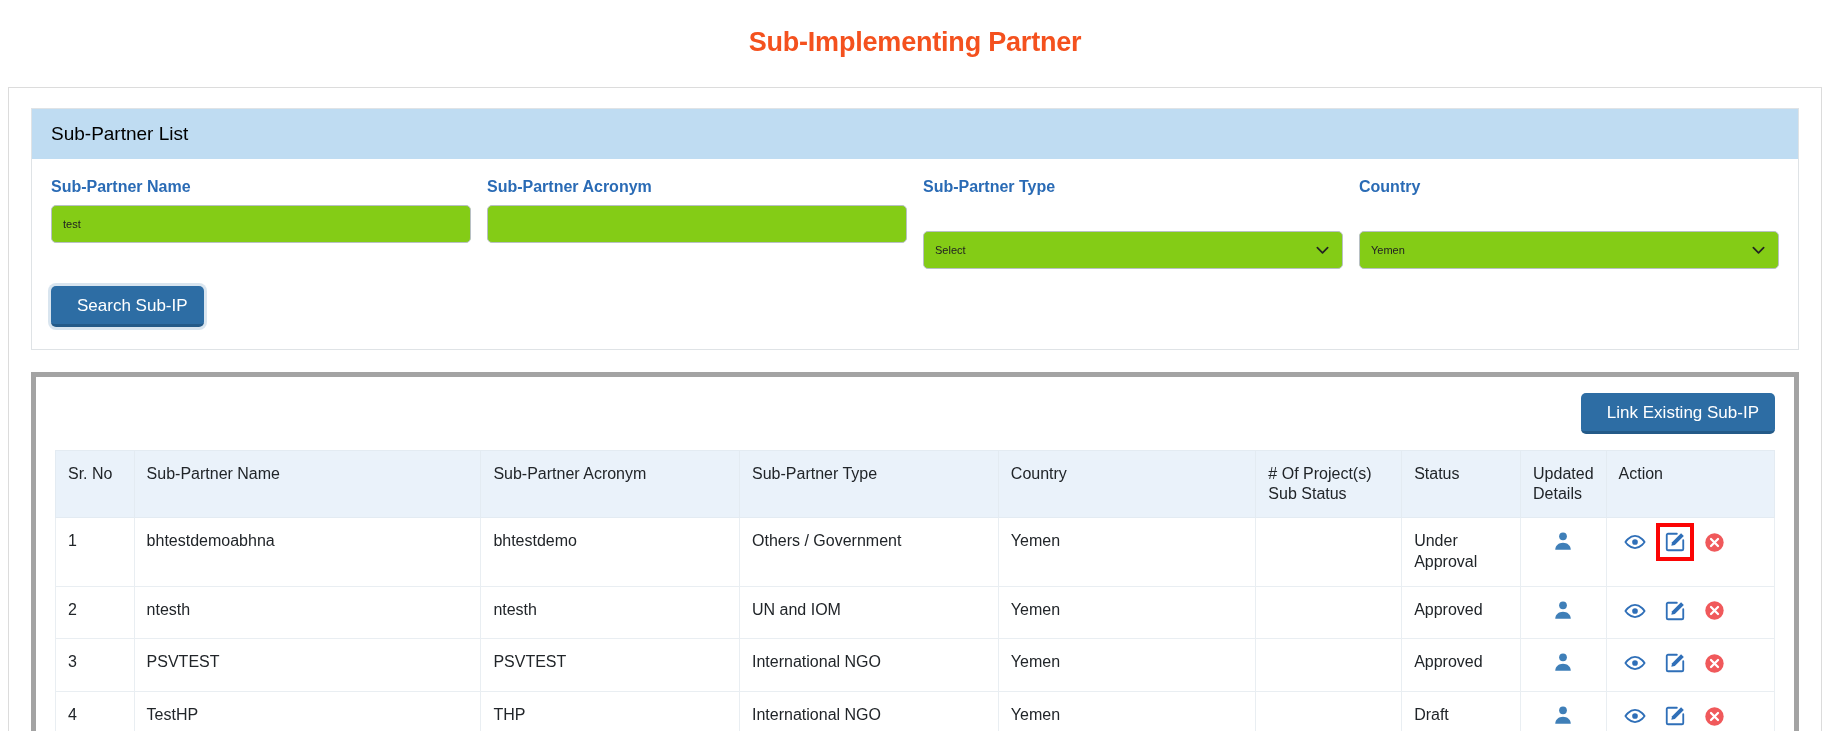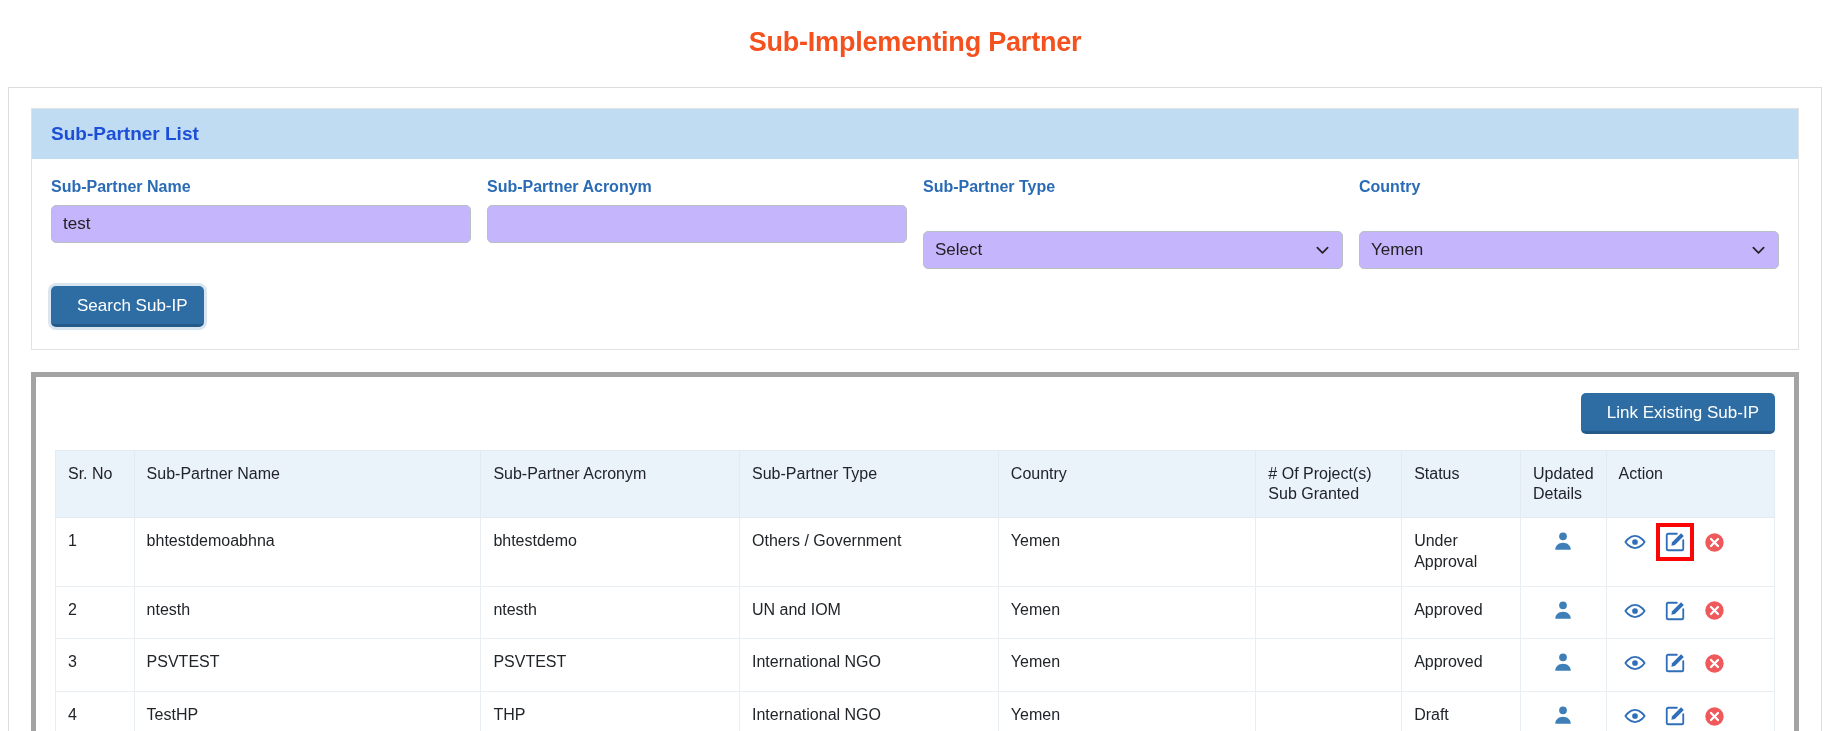--- a/index.html
+++ b/index.html
@@ -33,22 +33,22 @@
 
   .card {
     border: 1px solid #dfe3e6;
     background: #fff;
   }
 
   .card-header {
     background: #bfdcf2;
     padding: 14px 19px;
     font-size: 19px;
-    font-weight: bold;
-    color: #1d4ed8;
+    font-weight: normal;
+    color: #000000;
     line-height: 1.2;
   }
 
   .card-body {
     padding: 18px 19px 22px 19px;
   }
 
   .filter-row {
     display: flex;
     gap: 16px;
@@ -62,22 +62,22 @@
     display: block;
     margin-bottom: 8px;
     line-height: 1.2;
   }
 
   .text-input, .select-input {
     width: 100%;
     height: 38px;
     border: 1px solid #b8c0c4;
     border-radius: 5px;
-    background: #c4b5fd;
-    font-size: 17px;
+    background: #84cc16;
+    font-size: 11px;
     color: #222;
     padding: 0 11px;
     font-family: "Liberation Sans", sans-serif;
     outline: none;
   }
 
   .select-wrap { position: relative; margin-top: 34px; }
   .select-input {
     appearance: none;
     -webkit-appearance: none;
@@ -252,21 +252,21 @@
     </div>
 
     <table class="grid">
       <thead>
         <tr>
           <th class="col-sr">Sr. No</th>
           <th class="col-name">Sub-Partner Name</th>
           <th class="col-acronym">Sub-Partner Acronym</th>
           <th class="col-type">Sub-Partner Type</th>
           <th class="col-country">Country</th>
-          <th class="col-proj"># Of Project(s) Sub Granted</th>
+          <th class="col-proj"># Of Project(s) Sub Status</th>
           <th class="col-status">Status</th>
           <th class="col-upd">Updated Details</th>
           <th class="col-action">Action</th>
         </tr>
       </thead>
       <tbody>
 
         <tr>
           <td>1</td>
           <td>bhtestdemoabhna</td>

